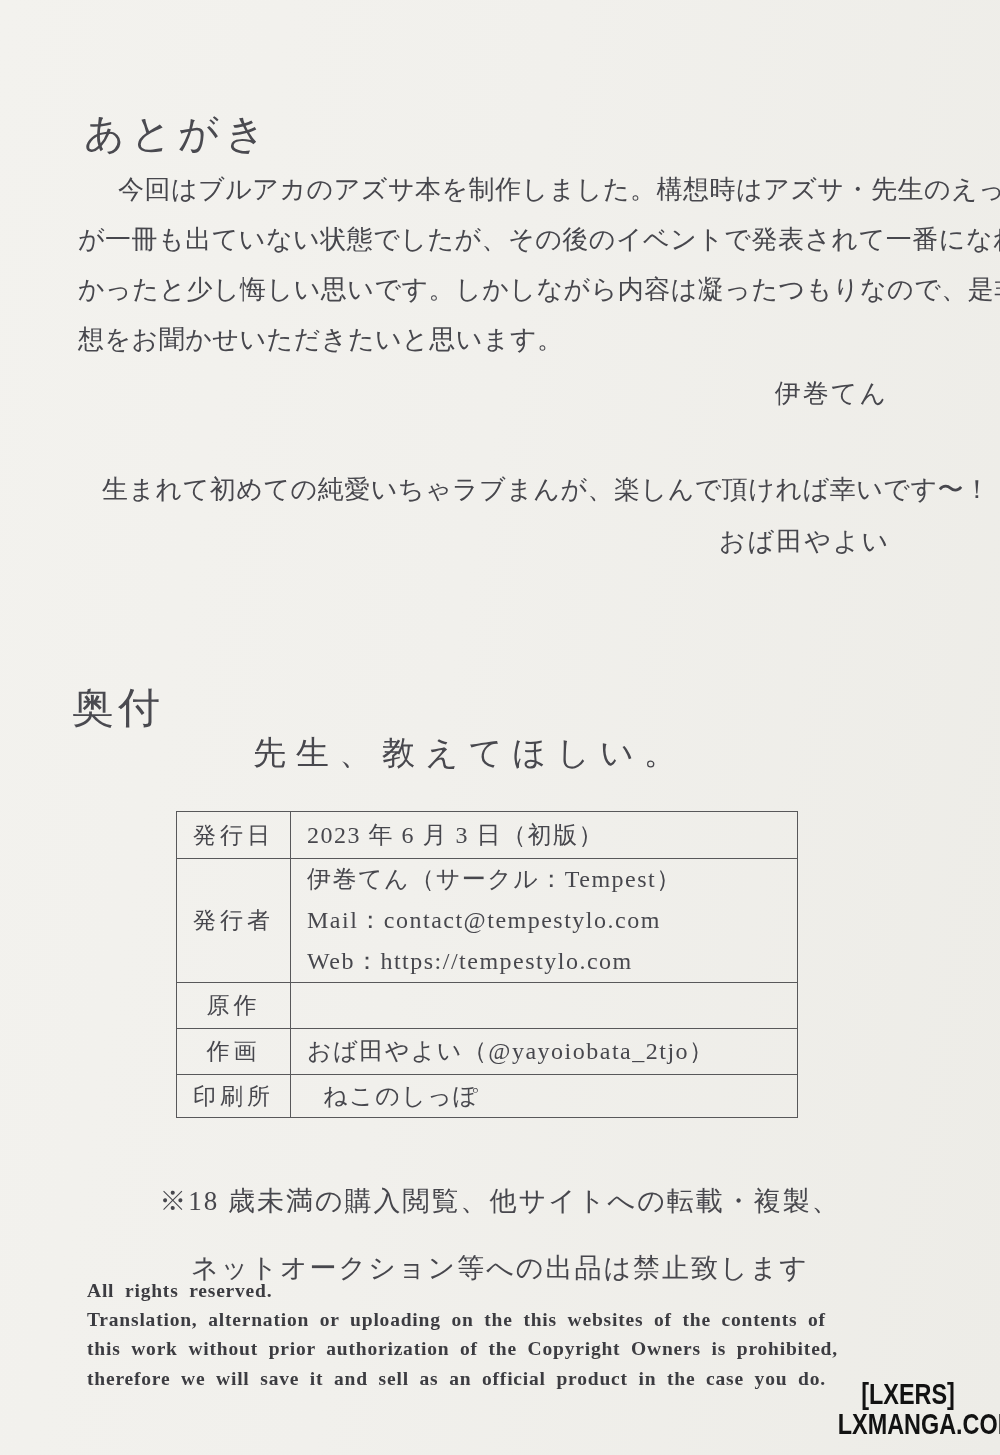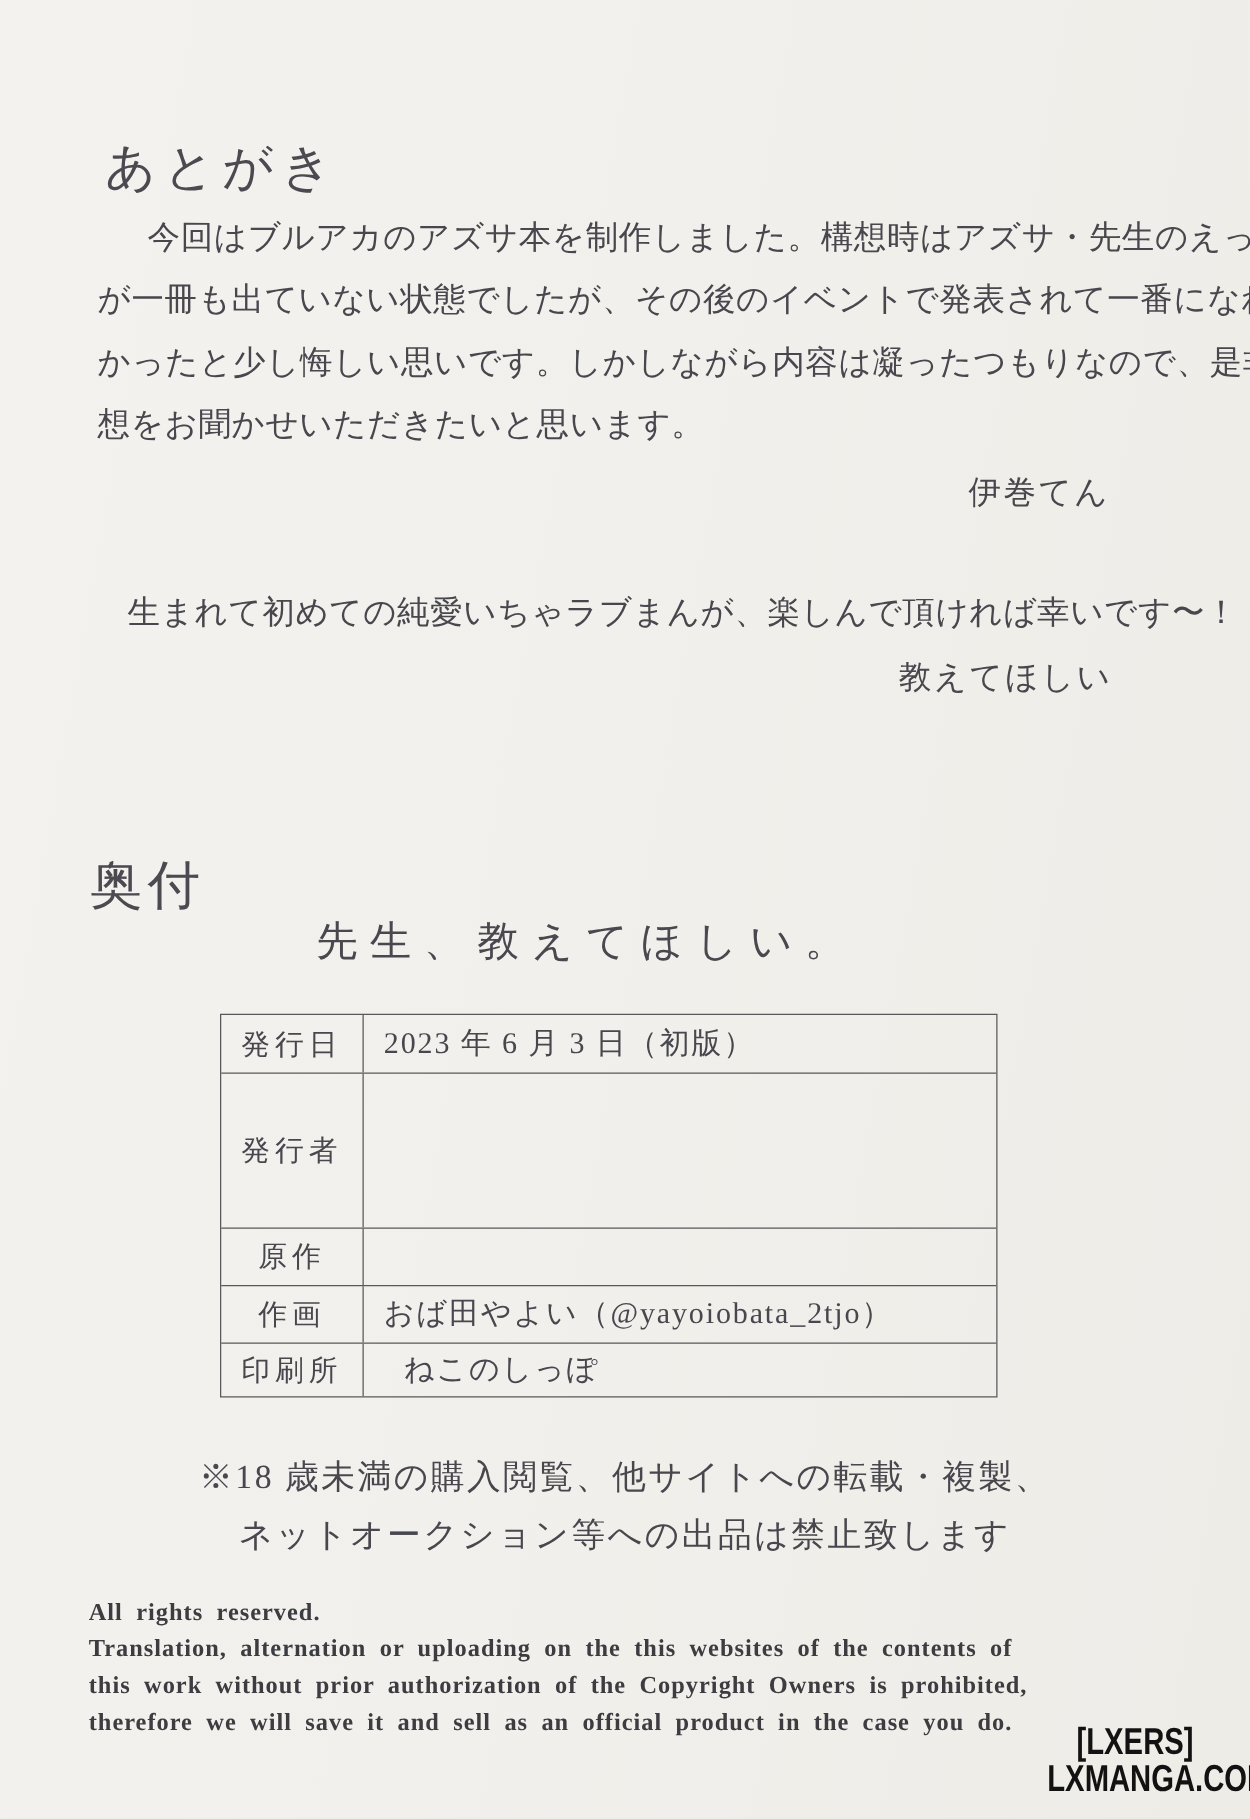--- a/index.html
+++ b/index.html
@@ -63,28 +63,28 @@
   .td{
     flex:1;box-sizing:border-box;padding-left:16px;
     display:flex;flex-direction:column;justify-content:center;
     font-size:24px;letter-spacing:1.5px;color:#47474d;
   }
   .td .vline{line-height:41px;white-space:nowrap;}
   .notice{
     position:absolute;left:0;top:1158px;width:1000px;text-align:center;
     font-size:27px;letter-spacing:2px;color:#47474d;
   }
-  .notice div{line-height:47px;white-space:nowrap;}
+  .notice div{line-height:47px;white-space:nowrap;margin-top:20px;}
   
   .rights{
     position:absolute;left:71px;top:1276px;width:860px;
     font-size:19.5px;font-weight:bold;color:#3c3c41;
     letter-spacing:0.8px;word-spacing:5px;
   }
-  .rights div{line-height:29.2px;white-space:nowrap;}
+  .rights div{line-height:29.2px;white-space:nowrap;margin-left:16px;}
   
   .watermark{
     position:absolute;right:2px;top:1379px;width:180px;text-align:center;
     font-family:"Liberation Sans","DejaVu Sans",sans-serif;
     font-weight:900;font-size:30px;color:#121212;
     transform:scaleX(0.78);transform-origin:center;
     letter-spacing:0px;line-height:30px;
   }
 </style>
 </head>
@@ -98,35 +98,40 @@
     <div class="line indent">今回はブルアカのアズサ本を制作しました。構想時はアズサ・先生のえっち本</div>
     <div class="line">が一冊も出ていない状態でしたが、その後のイベントで発表されて一番になれな</div>
     <div class="line">かったと少し悔しい思いです。しかしながら内容は凝ったつもりなので、是非感</div>
     <div class="line">想をお聞かせいただきたいと思います。</div>
   </div>
 
   <div class="sig-author">伊巻てん</div>
 
   <div class="artist-message">生まれて初めての純愛いちゃラブまんが、楽しんで頂ければ幸いです〜！</div>
 
-  <div class="sig-artist">教えてほしい</div>
+  <div class="sig-artist">おば田やよい</div>
 
   <h2 class="colophon-heading">奥付</h2>
 
   <div class="book-title">先生、教えてほしい。</div>
 
   <div class="info-table">
     <div class="tr h-date">
       <div class="th">発行日</div>
       <div class="td">
         <div class="vline">2023 年 6 月 3 日（初版）</div>
       </div>
     </div>
     <div class="tr h-publisher">
       <div class="th">発行者</div>
+      <div class="td">
+        <div class="vline">伊巻てん（サークル：Tempest）</div>
+        <div class="vline">Mail：contact@tempestylo.com</div>
+        <div class="vline">Web：https://tempestylo.com</div>
+      </div>
     </div>
     <div class="tr h-small">
       <div class="th">原作</div>
     </div>
     <div class="tr h-small">
       <div class="th">作画</div>
       <div class="td">
         <div class="vline">おば田やよい（@yayoiobata_2tjo）</div>
       </div>
     </div>

